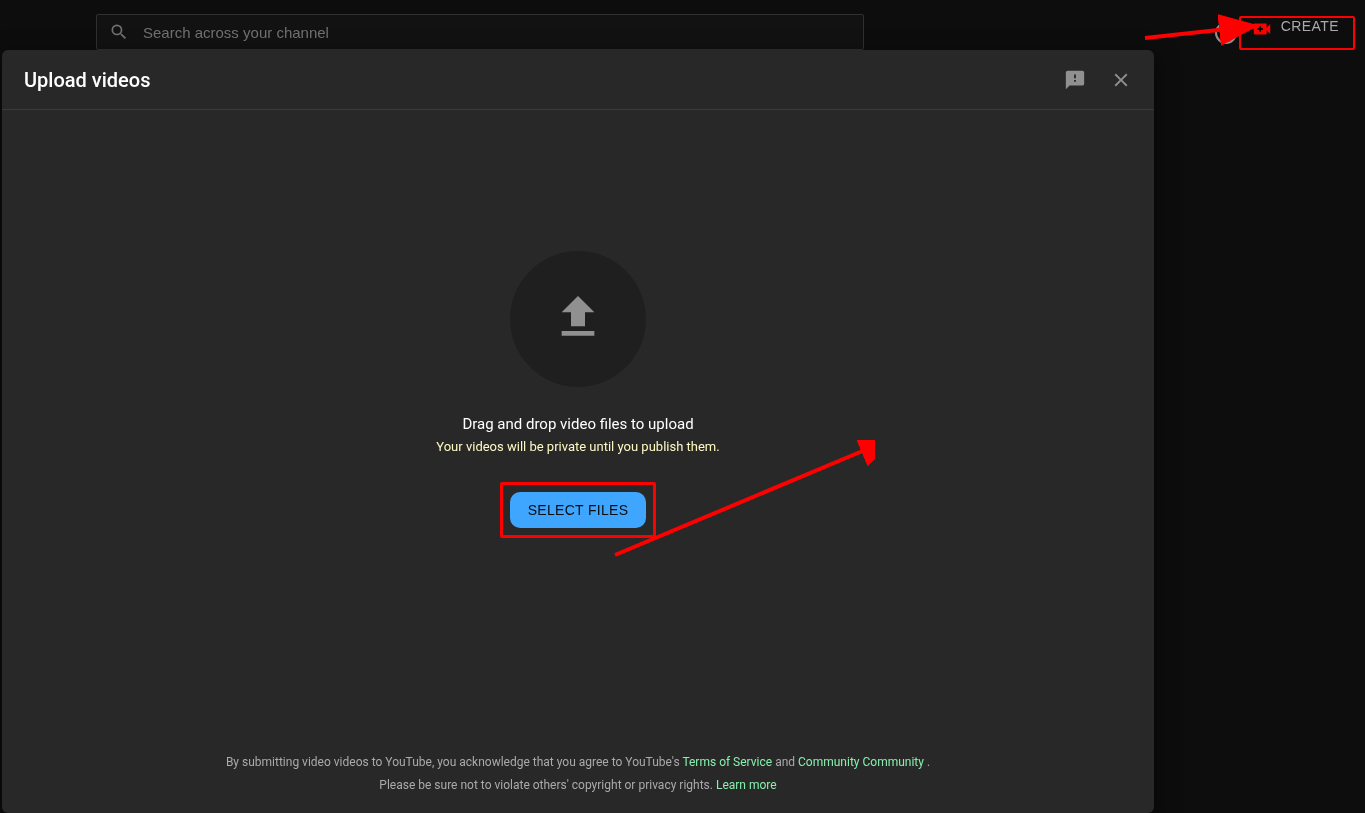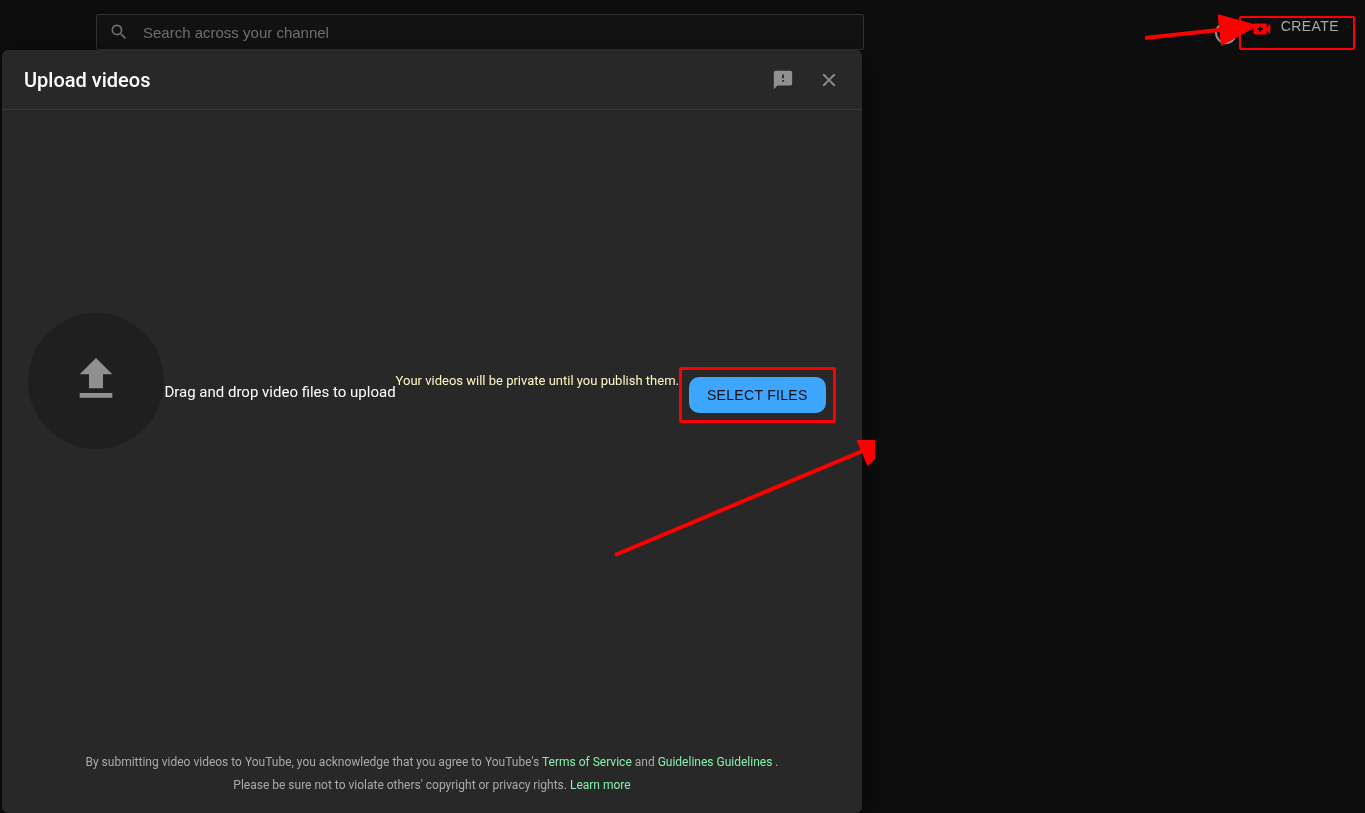--- a/index.html
+++ b/index.html
@@ -79,21 +79,21 @@
     border-radius: 2px;
     background: transparent;
   }
   .create-btn svg { width: 22px; height: 22px; fill: #ff0000; }
 
   
   .modal {
     position: absolute;
     left: 2px;
     top: 50px;
-    width: 860px;
+    width: 1152px;
     height: 763px;
     background: #282828;
     border-radius: 6px;
     box-shadow: 0 8px 24px rgba(0,0,0,0.6);
     display: flex;
     flex-direction: column;
     overflow: hidden;
   }
   .modal-header {
     height: 60px;
@@ -112,20 +112,21 @@
     display: flex;
     align-items: center;
     gap: 24px;
   }
   .feedback-icon svg { width: 22px; height: 22px; fill: #909090; display:block; cursor:pointer; }
   .close-icon svg { width: 22px; height: 22px; fill: #909090; display:block; cursor:pointer; }
 
   .modal-body {
     flex: 1;
     display: flex;
+    flex-direction: column;
     align-items: center;
     justify-content: center;
     padding-bottom: 60px;
   }
   .upload-circle {
     width: 136px;
     height: 136px;
     border-radius: 50%;
     background: #1f1f1f;
     display: flex;
@@ -238,21 +239,21 @@
     <div class="select-wrap">
       <button class="select-btn">SELECT FILES</button>
     </div>
   </div>
 
   <div class="modal-footer">
     <div>
       <span>By submitting video videos to YouTube, you acknowledge that you agree to YouTube's </span>
       <a>Terms of Service</a>
       <span> and </span>
-      <a>Guidelines Guidelines</a>
+      <a>Community Community</a>
       <span>.</span>
     </div>
     <div>
       <span>Please be sure not to violate others' copyright or privacy rights. </span>
       <a>Learn more</a>
     </div>
   </div>
 </div>
 
 <svg class="arrow-svg" style="left:1140px; top:8px; width:130px; height:40px;">

